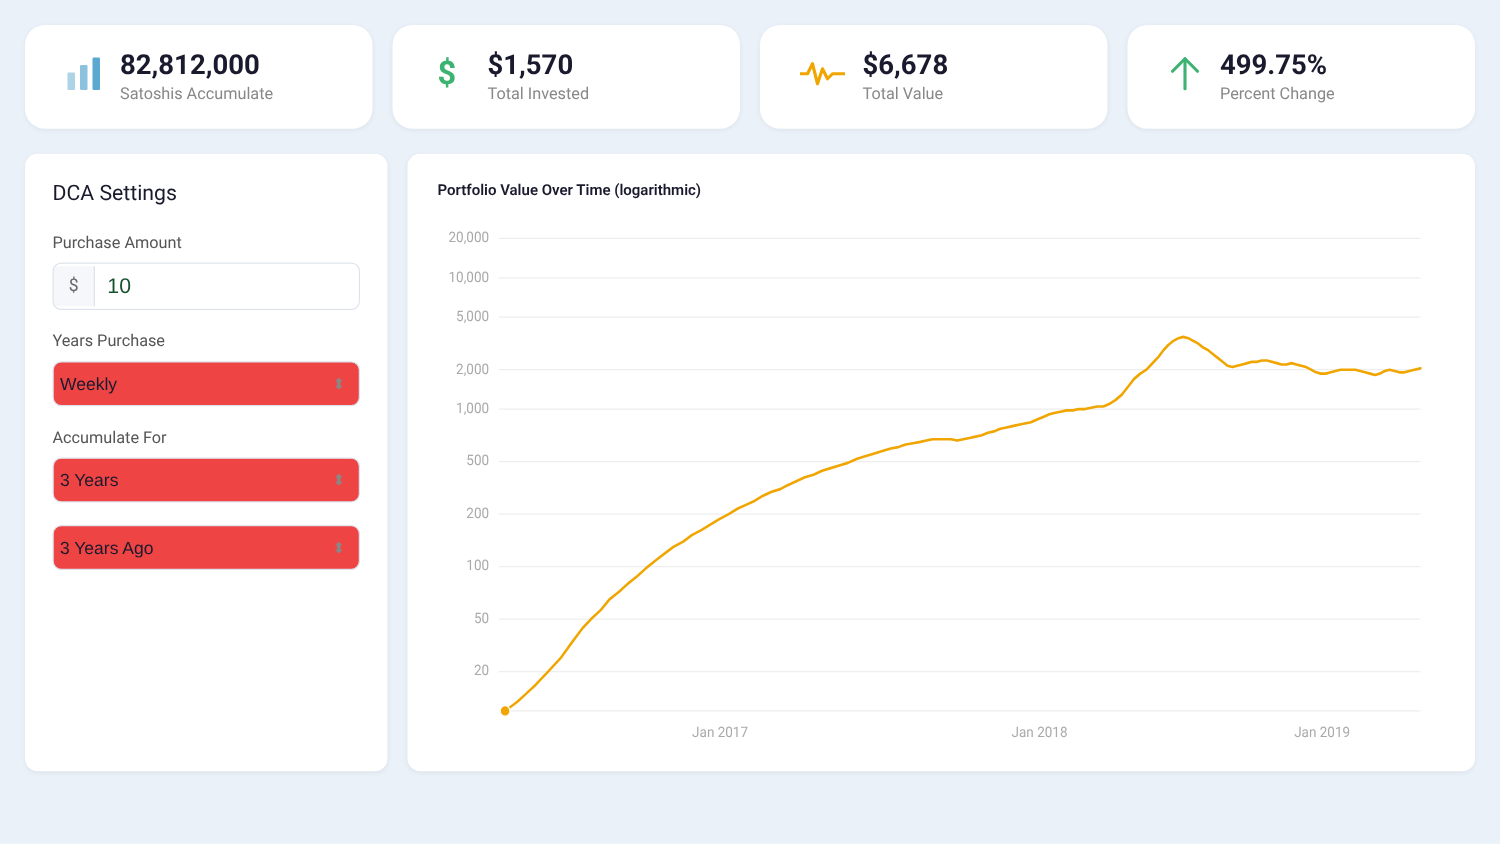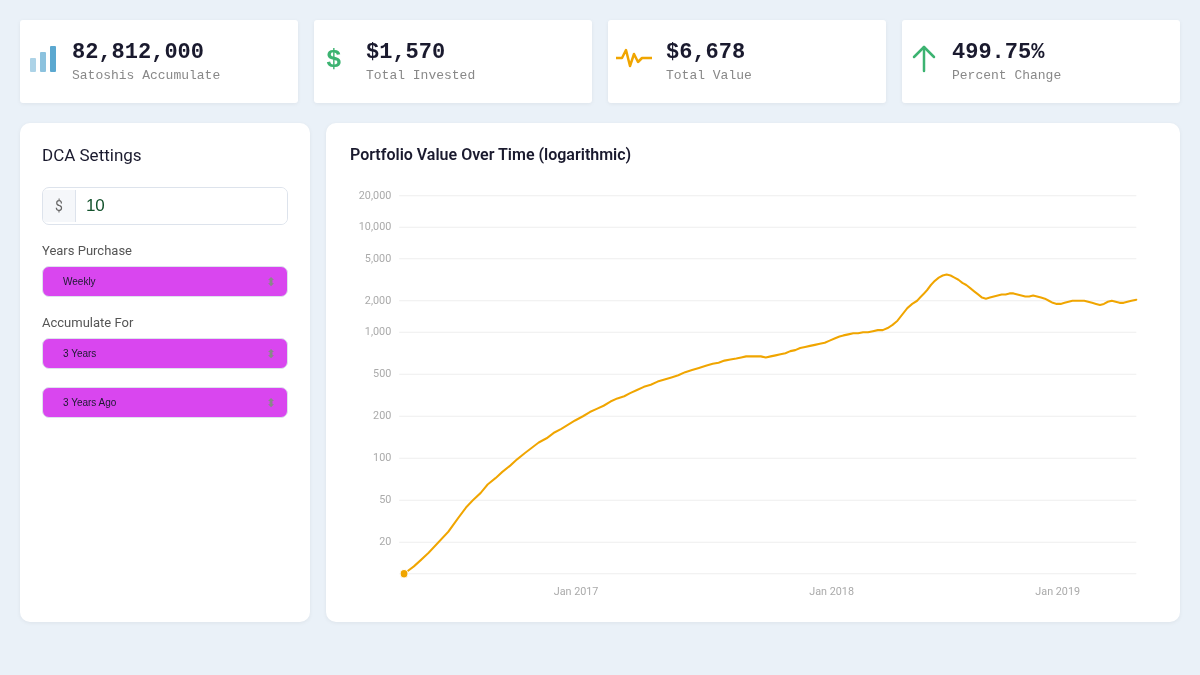--- a/index.html
+++ b/index.html
@@ -12,27 +12,26 @@
 
     .top-cards {
       display: grid;
       grid-template-columns: repeat(4, 1fr);
       gap: 16px;
       margin-bottom: 20px;
     }
 
     .card {
       background: #fff;
-      border-radius: 3px;
-      padding: 20px 8px;
+      border-radius: 16px;
+      padding: 20px 32px;
       display: flex;
       align-items: center;
       gap: 14px;
       box-shadow: 0 1px 4px rgba(0,0,0,0.06);
-      font-family: Liberation Mono, monospace;
     }
 
     .card-icon {
       font-size: 28px;
       flex-shrink: 0;
     }
 
     .card-content {}
     .card-value {
       font-size: 22px;
@@ -101,26 +100,26 @@
       font-size: 17px;
       color: #14532d;
     }
 
     .select-wrapper {
       position: relative;
     }
 
     .form-select {
       width: 100%;
-      padding: 9px 36px 9px 20px;
+      padding: 9px 36px 9px 5px;
       border: 1.5px solid #dde3ec;
       border-radius: 7px;
-      font-size: 10px;
+      font-size: 14px;
       color: #1a1a2e;
-      background: #d946ef;
+      background: #ef4444;
       appearance: none;
       -webkit-appearance: none;
       cursor: pointer;
       outline: none;
     }
 
     .select-arrow {
       position: absolute;
       right: 12px;
       top: 50%;
@@ -131,21 +130,21 @@
     }
 
     .chart-panel {
       background: #fff;
       border-radius: 10px;
       padding: 22px 24px;
       box-shadow: 0 1px 4px rgba(0,0,0,0.06);
     }
 
     .chart-title {
-      font-size: 16px;
+      font-size: 12px;
       font-weight: 600;
       color: #1a1a2e;
       margin-bottom: 16px;
     }
 
     .chart-container {
       width: 100%;
       height: 420px;
       position: relative;
     }
@@ -221,20 +220,21 @@
     </div>
   </div>
 </div>
 
 <div class="bottom-section">
 
   <div class="settings-panel">
     <div class="settings-title">DCA Settings</div>
 
     <div class="form-group">
+      <label class="form-label">Purchase Amount</label>
       <div class="input-group">
         <span class="input-prefix">$</span>
         <input class="input-main" type="text" value="10" style="">
 
       </div>
     </div>
 
     <div class="form-group">
       <label class="form-label">Years Purchase</label>
       <div class="select-wrapper">

